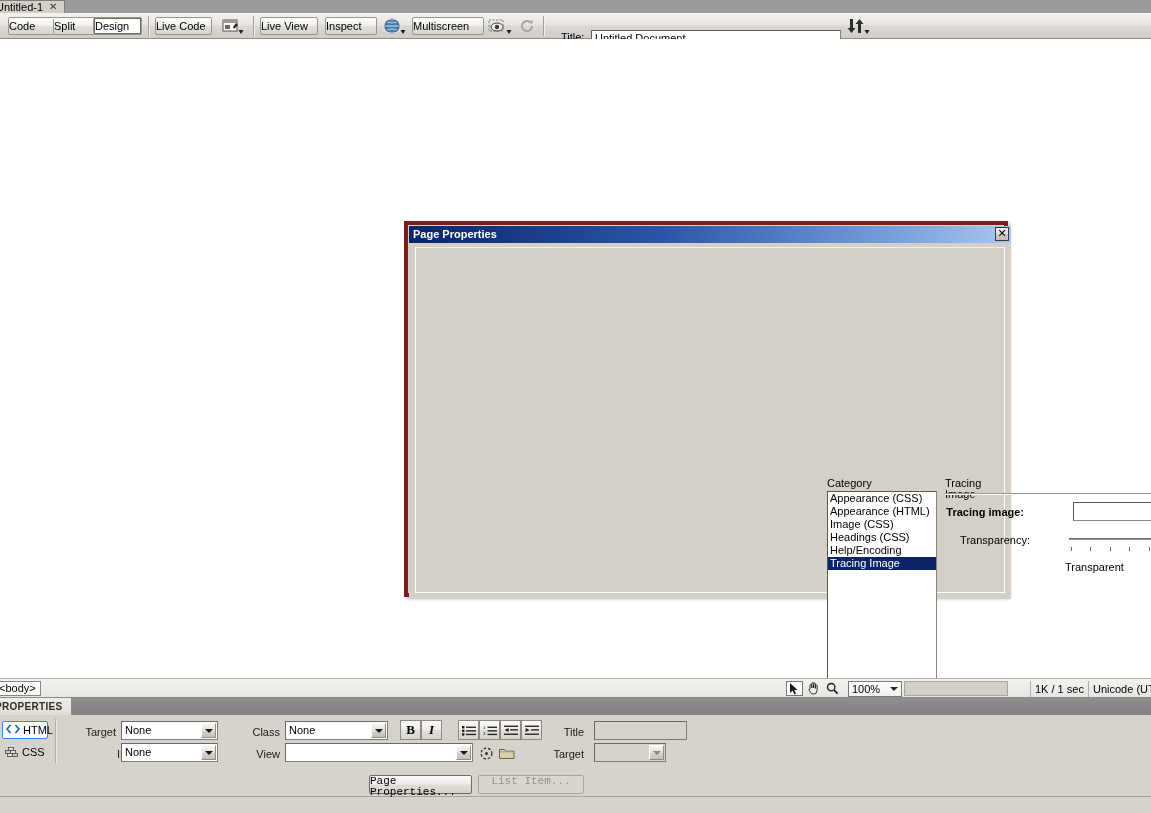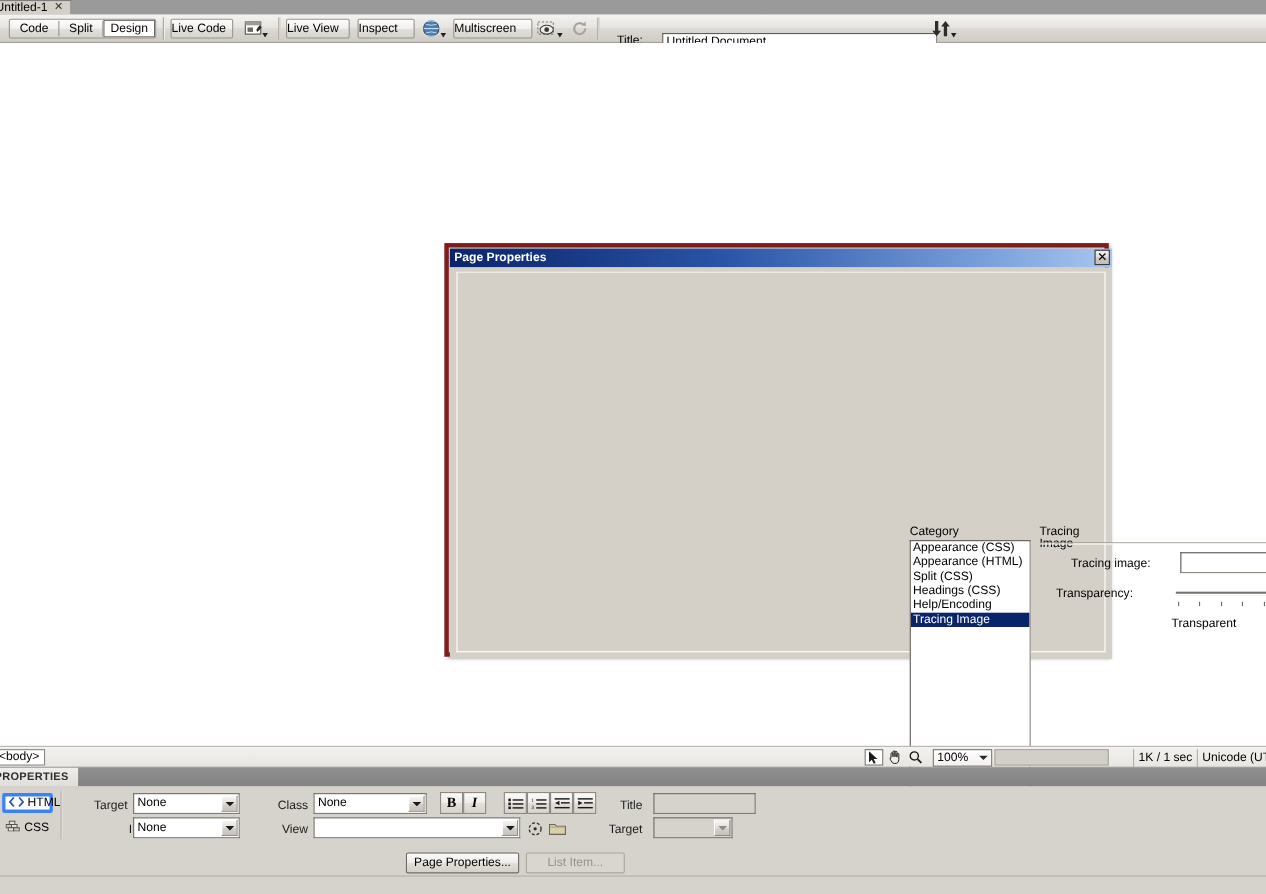--- a/index.html
+++ b/index.html
@@ -85,21 +85,21 @@
     position: absolute;
     top: 4px; height: 18px;
     border: 1px solid #9a968f;
     border-radius: 2px;
     box-sizing: border-box;
     background: linear-gradient(to bottom, #fdfdfd 0%, #f0efed 50%, #e2e0dc 51%, #d8d5cf 100%);
   }
   .tb-seg {
     position: absolute;
     top: 0; height: 16px;
-    display: flex; align-items: center; justify-content: center;
+    display: flex; align-items: center; justify-content: flex-start;
     font-size: 11px; line-height: 11px; color: #000;
     cursor: default;
   }
   .tb-divider {
     position: absolute;
     top: 3px; width: 1px; height: 20px;
     background: #a5a19a;
     border-right: 1px solid #f2f0ec;
   }
   .tb-icon {
@@ -245,21 +245,21 @@
     width: 46px; height: 18px;
     display: flex; align-items: center;
     gap: 3px;
     padding-left: 3px;
     box-sizing: border-box;
     font-size: 11px; line-height: 11px;
     cursor: default;
   }
   .mode-btn.sel {
     background: #ffffff;
-    border: 3px solid #3b82f6;
+    border: 1px solid #3b82f6;
     border-radius: 2px;
   }
   .panel-vsep {
     position: absolute;
     left: 55px; top: 4px;
     width: 1px; height: 44px;
     background: #b3afa8;
     border-right: 1px solid #ecebe8;
   }
   .fld-label {
@@ -325,23 +325,24 @@
     font-size: 12px;
     cursor: default;
   }
   .panel-btn {
     position: absolute;
     height: 19px;
     background: linear-gradient(to bottom, #fbfbfa 0%, #eeecea 48%, #e1ded9 52%, #d4d0ca 100%);
     border: 1px solid #6f6c66;
     border-radius: 2px;
     box-sizing: border-box;
-    display: flex; align-items: center; justify-content: center;
-    font-size: 11px; line-height: 11px;
-    cursor: default;
+    display: flex; align-items: flex-start; justify-content: center;
+    font-size: 11px; line-height: 11px;
+    cursor: default;
+    font-family: Liberation Mono, monospace;
   }
   .panel-btn.disabled {
     color: #96928b;
     border-color: #a9a59e;
     background: #d9d6d0;
   }
   .bottom-fill {
     position: absolute;
     left: 0; top: 797px;
     width: 1151px; height: 16px;
@@ -559,21 +560,21 @@
     <div class="tb-icon" style="left:516px; width:22px;">
       <svg width="16" height="16" viewBox="0 0 16 16" aria-hidden="true">
         <path d="M13 8 a5 5 0 1 1 -1.8 -3.8" fill="none" stroke="#a9a59e" stroke-width="2"></path>
         <path d="M13.4 1.5 l0.3 4.2 l-4.2 -0.6 z" fill="#a9a59e"></path>
       </svg>
     </div>
 
     <div class="tb-divider" style="left:543px;"></div>
 
     <span class="title-label" style="left:561px;">Title:</span>
-    <input class="title-input" style="left: 591px; width: 250px; margin-left: 11px;" value="Untitled Document">
+    <input class="title-input" style="left: 591px; width: 250px;" value="Untitled Document">
 
     <div class="tb-icon" style="left:845px; width:26px;">
       <svg width="24" height="17" viewBox="0 0 24 17" aria-hidden="true">
         <path d="M4 1 L4 10 L1.5 10 L5.5 15 L9.5 10 L7 10 L7 1 Z" fill="#2d2d2d"></path>
         <path d="M12 15 L12 6 L9.5 6 L13.5 1 L17.5 6 L15 6 L15 15 Z" fill="#2d2d2d"></path>
         <path d="M18.5 12 l5 0 l-2.5 4 z" fill="#1f1f1f"></path>
       </svg>
     </div>
   </div>
 
@@ -593,37 +594,37 @@
     <span class="sec-label" style="left:419px; top:253px;">Category</span>
 
     <div class="listbox" style="left:419px; top:266px; width:110px; height:304px;">
       <div class="list-item">
         <span>Appearance (CSS)</span>
       </div>
       <div class="list-item">
         <span>Appearance (HTML)</span>
       </div>
       <div class="list-item">
-        <span>Split (CSS)</span>
+        <span>Image (CSS)</span>
       </div>
       <div class="list-item">
         <span>Headings (CSS)</span>
       </div>
       <div class="list-item">
         <span>Help/Encoding</span>
       </div>
       <div class="list-item selected">
         <span>Tracing Image</span>
       </div>
     </div>
 
     <span class="sec-label" style="left:537px; top:253px;">Tracing Image</span>
     <div class="hrule" style="left:537px; top:268px; width:452px;"></div>
 
-    <span class="dlg-field-label" style="left:522px; top:282px; width:116px;">Tracing image:</span>
+    <span class="dlg-field-label" style="left:500px; top:282px; width:116px;font-weight:bold;">Tracing image:</span>
     <input class="dlg-input" style="left: 665px; top: 277px; width: 194px; height: 19px;" value="">
 
     <span class="dlg-field-label" style="left:506px; top:310px; width:116px;">Transparency:</span>
 
     <div class="slider-track" style="left:661px; top:313px; width:197px;"></div>
 
     <div>
       <div class="tick" style="left:663px; top:322px;"></div>
       <div class="tick" style="left:682px; top:322px;"></div>
       <div class="tick" style="left:702px; top:322px;"></div>
@@ -805,19 +806,19 @@
     <div class="combo disabled" style="left:594px; top:28px; width:72px;">
       <span></span>
       <span class="combo-btn">
           <i></i>
         </span>
     </div>
 
     <div class="panel-btn" style="left:369px; top:60px; width:103px;">
       <span>Page Properties...</span>
     </div>
-    <div class="panel-btn disabled" style="left:478px; top:60px; width:90px;">
+    <div class="panel-btn disabled" style="left:478px; top:60px; width:106px;">
       <span>List Item...</span>
     </div>
   </div>
 
   <div class="bottom-fill"></div>
 </div>
 
 </body></html>

